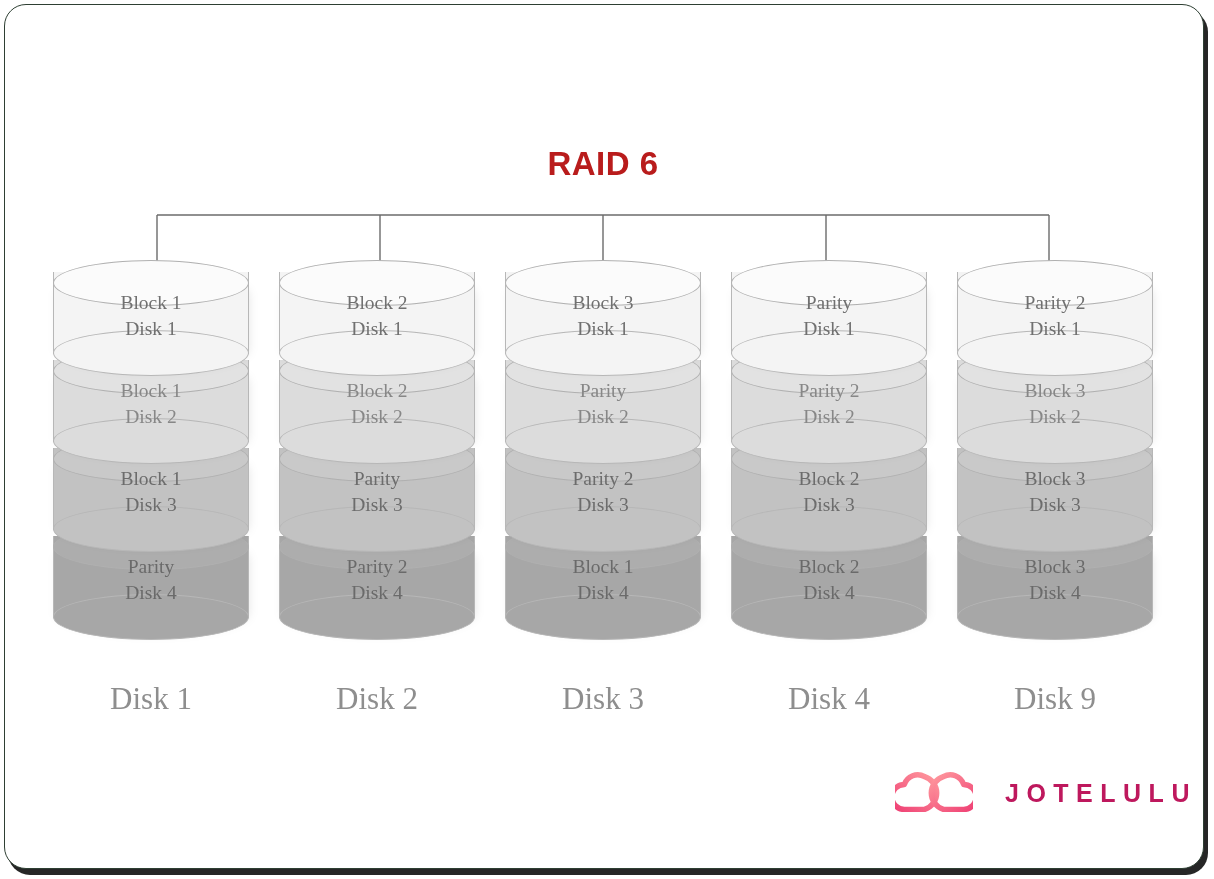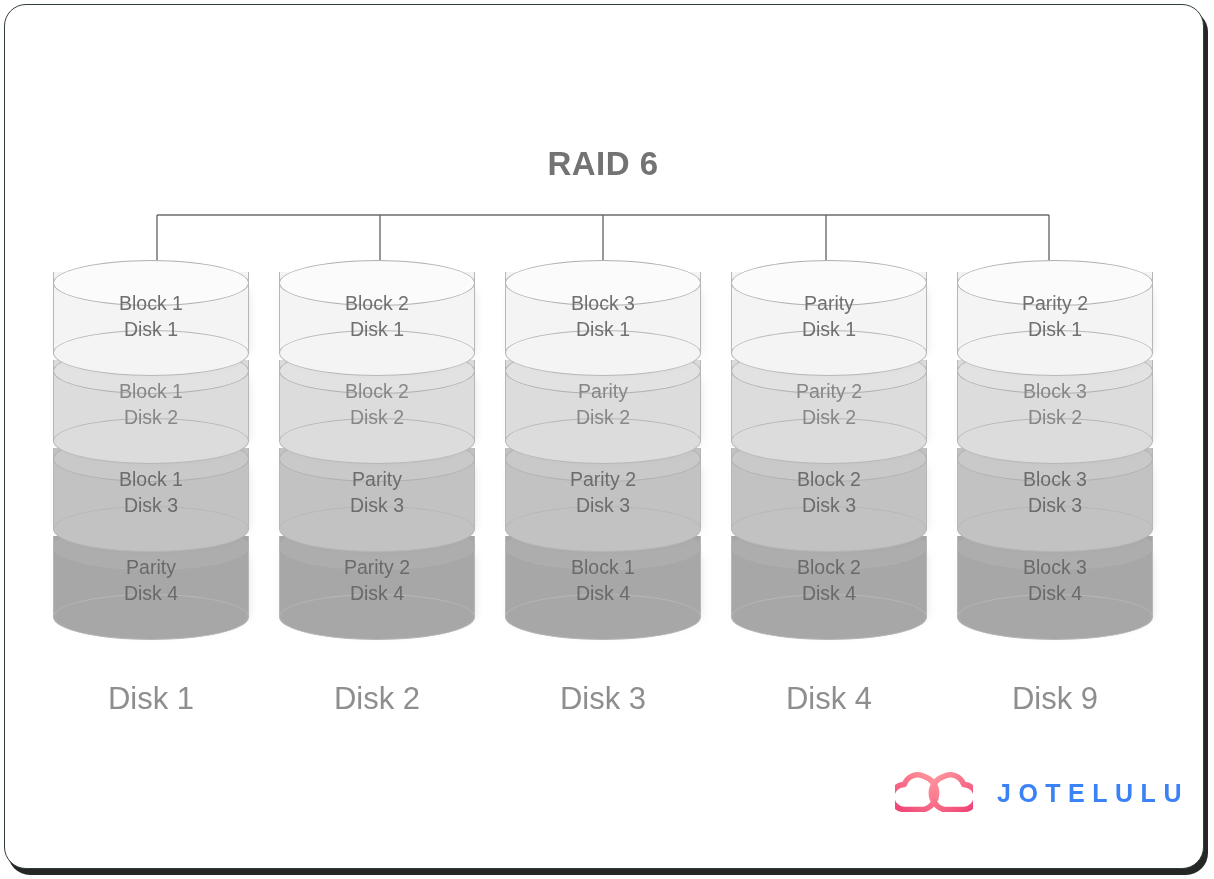--- a/index.html
+++ b/index.html
@@ -36,21 +36,21 @@
 
   
   .diagram-title {
     position: absolute;
     left: 0;
     top: 140px;
     width: 1196px;
     text-align: center;
     font-size: 33px;
     font-weight: bold;
-    color: #737373;
+    color: #b91c1c;
     letter-spacing: 0.5px;
     white-space: nowrap;
   }
 
   
   .connector {
     position: absolute;
     left: 0;
     top: 0;
     width: 1196px;
@@ -59,20 +59,21 @@
   }
 
   
   .columns {
     position: absolute;
     left: 48px;
     top: 255px;
     width: 1100px;
     display: flex;
     justify-content: space-between;
+    font-family: Liberation Serif, serif;
   }
 
   .disk-column {
     width: 196px;
     display: flex;
     flex-direction: column;
     align-items: center;
   }
 
   .stack {
@@ -184,24 +185,24 @@
     position: absolute;
     left: 890px;
     top: 762px;
     display: flex;
     align-items: center;
   }
 
   .logo-mark { width: 78px; height: 52px; }
 
   .logo-word {
-    margin-left: 24px;
+    margin-left: 32px;
     font-size: 25px;
     font-weight: bold;
-    color: #3b82f6;
+    color: #be185d;
     letter-spacing: 7.5px;
     white-space: nowrap;
   }
 </style>
 </head>
 <body>
 
 <div class="page">
   <div class="card">
 

